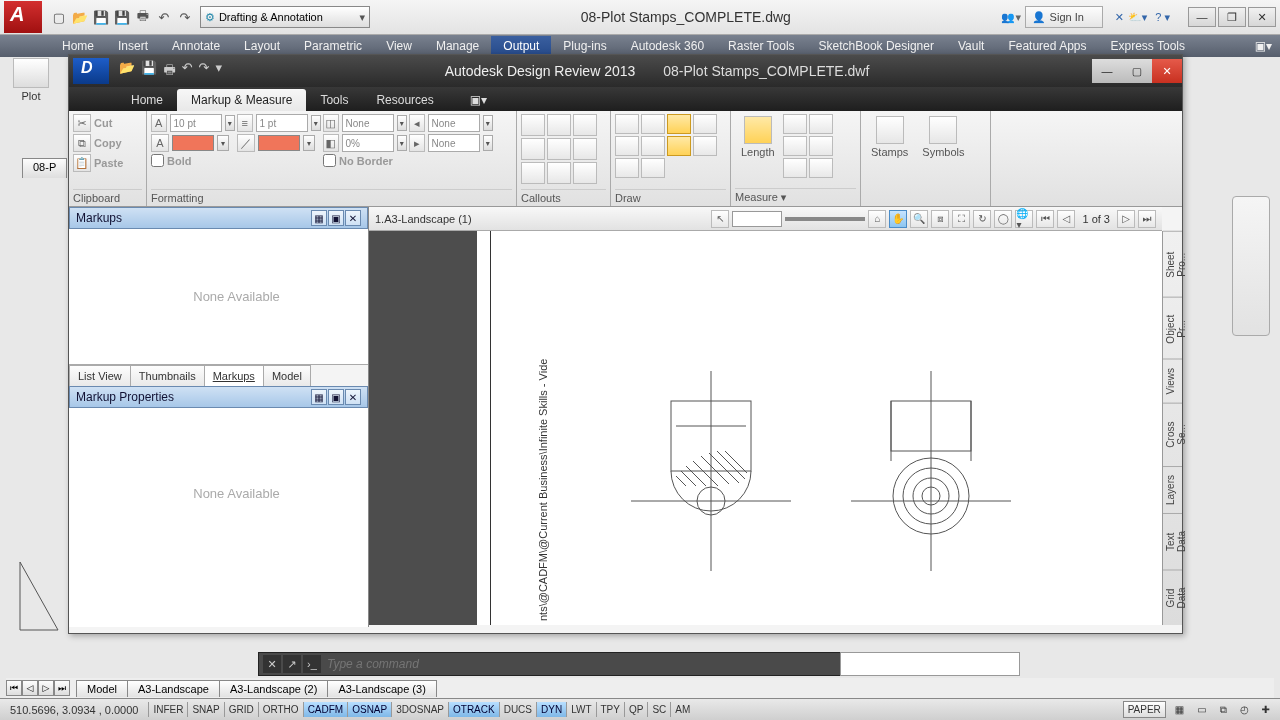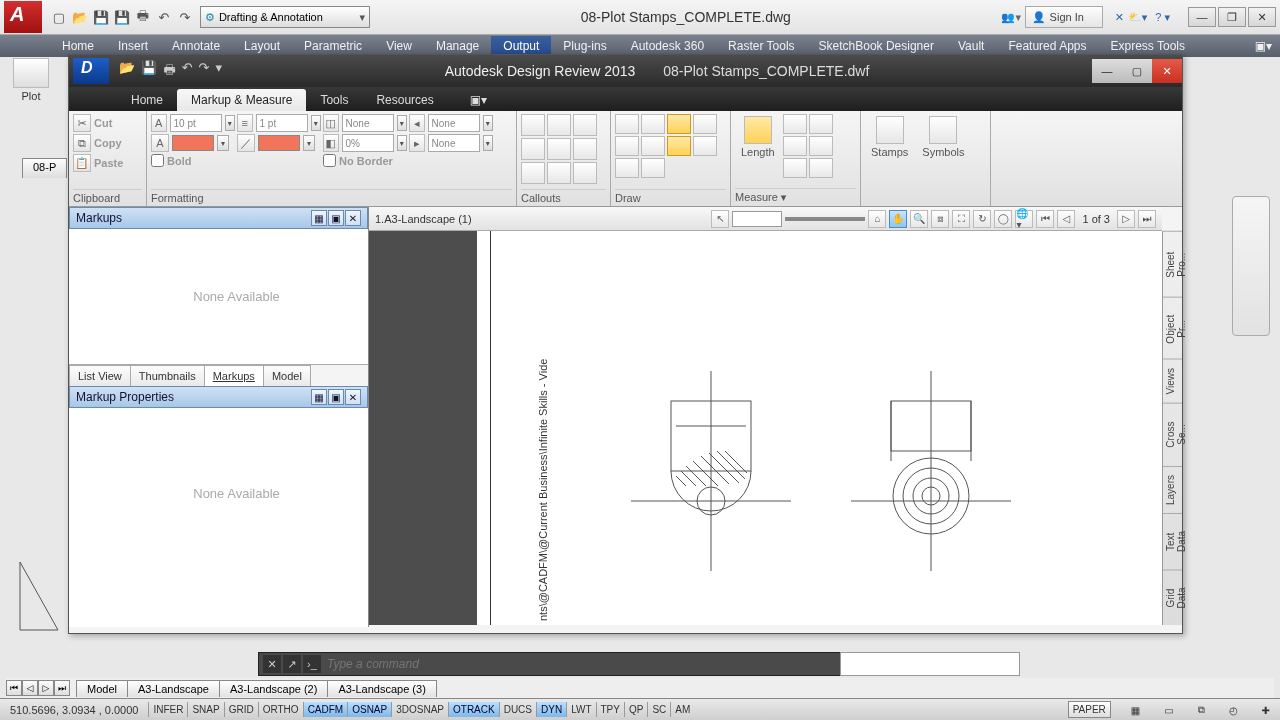--- a/index.html
+++ b/index.html
@@ -106,21 +106,21 @@
 .cmd-line input{flex:1;background:transparent;border:none;color:#aaa;font-style:italic;font-size:12px;outline:none;}
 .layout-tabs{position:absolute;left:6px;bottom:22px;right:6px;height:20px;display:flex;align-items:center;background:#eee;}
 .layout-tabs .nav{display:flex;gap:0;margin-right:6px;}
 .layout-tabs .nav span{width:16px;height:16px;border:1px solid #888;background:linear-gradient(#fdfdfd,#ddd);display:flex;align-items:center;justify-content:center;font-size:9px;}
 .layout-tabs .tab{padding:2px 10px;border:1px solid #888;border-bottom:none;background:linear-gradient(#fff,#e2e2e2);font-size:11px;margin-right:-1px;}
 .status-bar{position:absolute;left:0;right:0;bottom:0;height:22px;background:linear-gradient(#e9e9e9,#cfcfcf);border-top:1px solid #888;display:flex;align-items:center;font-size:11px;}
 .status-bar .coords{padding:0 10px;color:#333;}
 .status-bar .toggles-left{display:flex;}
 .tog{padding:2px 4px;border-left:1px solid #999;color:#333;font-size:10px;}
 .tog.on{background:linear-gradient(#b8dfff,#7fb8e8);color:#003;}
-.status-right{margin-left:auto;display:flex;align-items:flex-end;gap:16px;padding-right:6px;}
+.status-right{margin-left:auto;display:flex;align-items:center;gap:5px;padding-right:6px;}
 .status-right span{padding:2px 4px;font-size:10px;color:#333;}
 
 
 .ucs{position:absolute;left:14px;bottom:84px;width:48px;height:78px;}
 .ucs svg{width:100%;height:100%;}
 
 
 .viewcube{position:absolute;right:10px;top:196px;width:38px;height:140px;background:linear-gradient(#f5f5f5,#e2e2e2);border:1px solid #aaa;border-radius:4px;}
 
 

